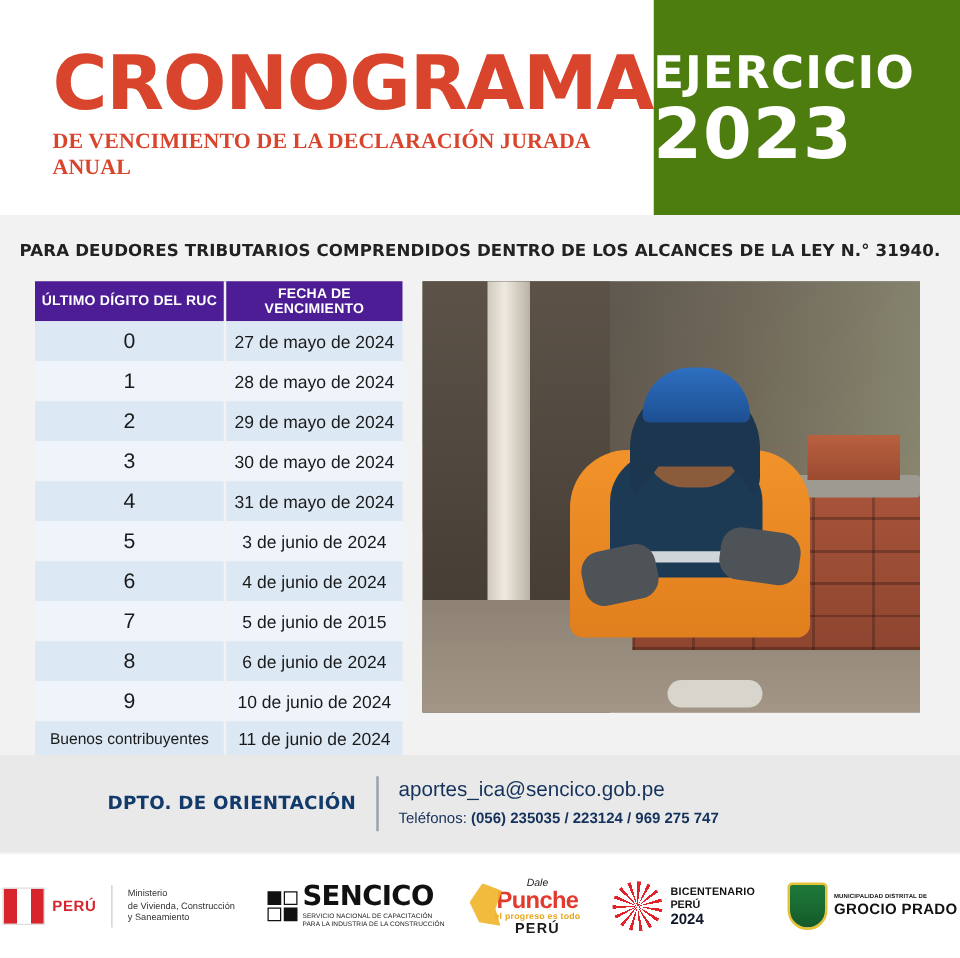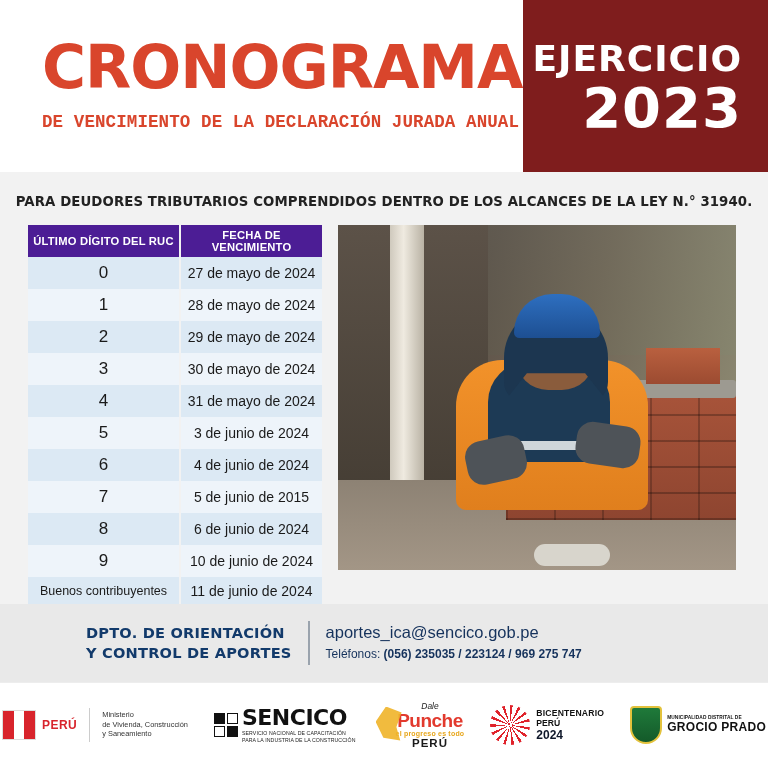--- a/index.html
+++ b/index.html
@@ -30,33 +30,33 @@
   }
   .title-main {
     font-size: 60px;
     font-weight: bold;
     color: #d9452c;
     letter-spacing: -1px;
     line-height: 58px;
     font-family: "DejaVu Sans", sans-serif;
   }
   .title-sub {
-    margin-top: 16px;
+    margin-top: 6px;
     font-size: 17.5px;
     font-weight: bold;
     color: #d9452c;
     letter-spacing: 0.1px;
-    font-family: Liberation Mono, monospace;
+    font-family: Liberation Serif, serif;
   }
   .header-right {
     position: relative;
     width: 268px; height: 172px;
-    background: #7f1d1d;
+    background: #4d7c0f;
     color: #ffffff;
-    text-align: right;
+    text-align: left;
     padding: 40px 26px 0 0;
   }
   .ejercicio {
     font-size: 36px;
     font-weight: bold;
     letter-spacing: 1px;
     line-height: 38px;
     font-family: "DejaVu Sans", sans-serif;
   }
   .anio {
@@ -407,21 +407,20 @@
         <div class="ph-glove-l"></div>
         <div class="ph-glove-r"></div>
         <div class="ph-pipe"></div>
       </div>
     </div>
   </div>
 
   <div class="contact">
     <div class="contact-left">
       <div>DPTO. DE ORIENTACIÓN</div>
-      <div>Y CONTROL DE APORTES</div>
     </div>
     <div class="contact-divider"></div>
     <div class="contact-right">
       <div class="contact-email">aportes_ica@sencico.gob.pe</div>
       <div class="contact-phone">
         <span>Teléfonos:</span>
         <b>(056) 235035 / 223124 / 969 275 747</b>
       </div>
     </div>
   </div>

